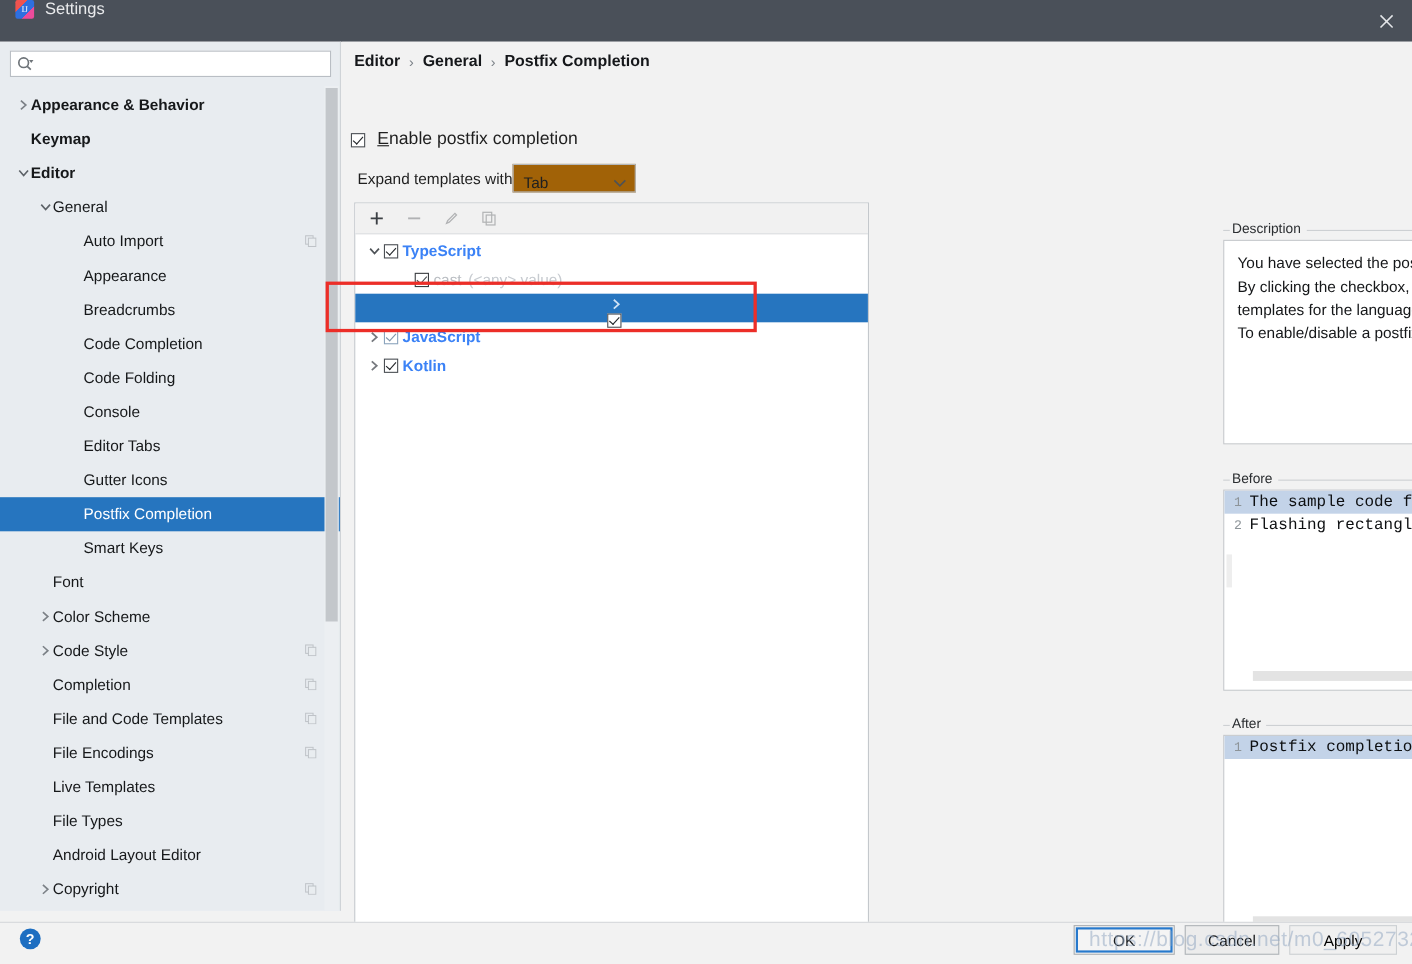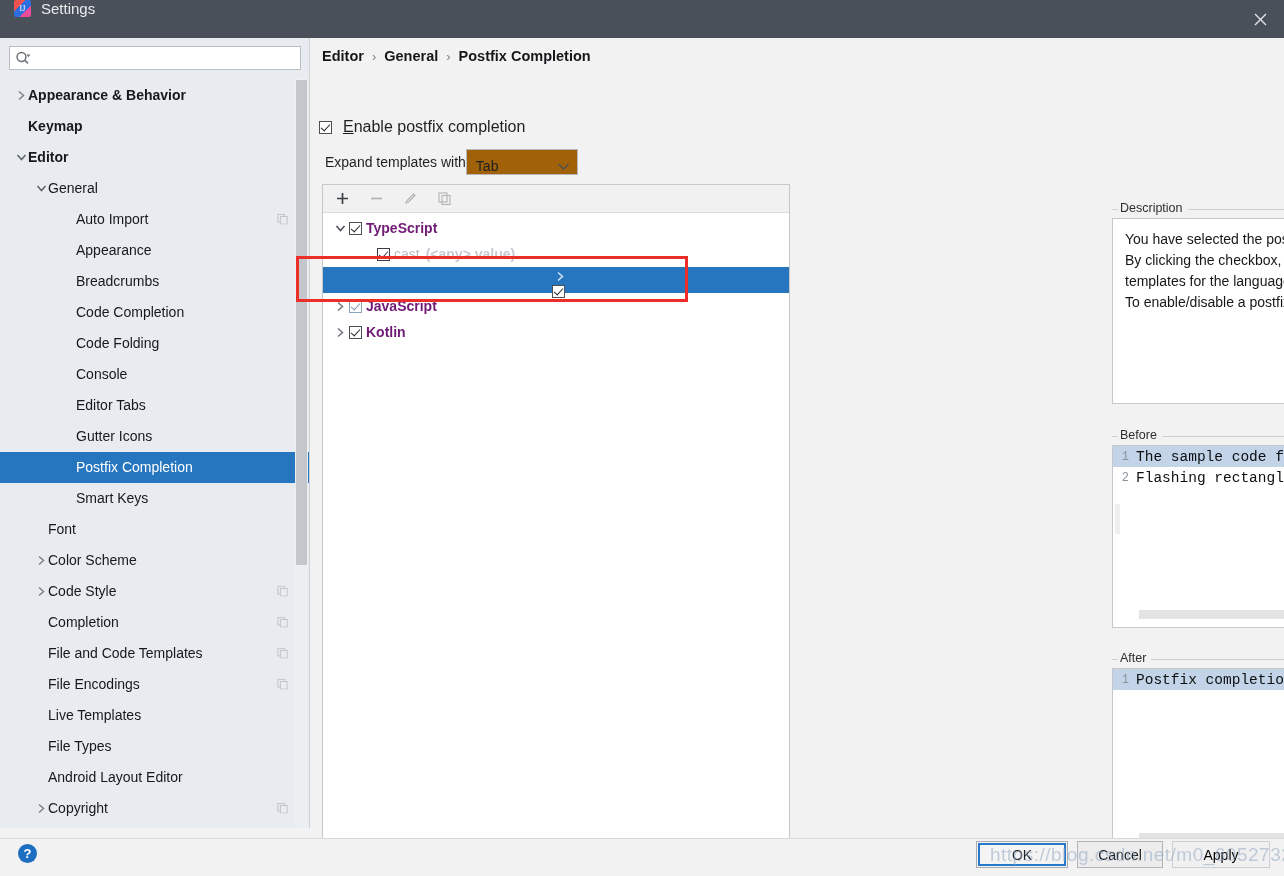--- a/index.html
+++ b/index.html
@@ -146,21 +146,21 @@
   #tree-toolbar {
     height: 28px; background: #f1f1f1; border-bottom: 1px solid #dcdfe2;
     display: flex; align-items: center; padding-left: 10px; gap: 16px;
   }
   .tb-icon { width: 18px; height: 18px; display:flex; align-items:center; justify-content:center; }
   .tb-icon.disabled { opacity: .35; }
 
   #lang-tree { position: relative; padding-top: 2px; }
   .lang-row {
     position: relative; height: 26px; display: flex; align-items: center;
-    font-size: 14px; font-weight: bold; color: #701a75;
+    font-size: 14px; font-weight: bold; color: #3b82f6;
     padding-left: 8px; gap: 0;
   }
   .lang-row.child {
     padding-left: 54px; font-weight: normal; color: #b9bdc2;
   }
   .lang-row.selected { background: #2675bf; color: #ffffff; flex-direction: column; }
   .lang-arrow { width: 18px; flex: 0 0 18px; display:flex; align-items:center; justify-content:center; }
   .cbox {
     width: 13px; height: 13px; flex: 0 0 13px;
     border: 1px solid #4b4f54; background: #ffffff;
@@ -169,21 +169,21 @@
   .cbox.checked::after {
     content: ""; position: absolute; left: 3px; top: 0px;
     width: 4px; height: 8px; border: solid #23262a;
     border-width: 0 1.6px 1.6px 0; transform: rotate(42deg);
   }
   .cbox.light { border-color: #8ba4bd; }
   .cbox.light.checked::after { border-color: #7f95ab; }
   .cbox.faded { border-color: #3a3d41; }
   .cbox.faded.checked::after { border-color: #44484c; }
   .lang-label { white-space: nowrap; }
-  .lang-extra { color: #c7cbd0; font-weight: bold; margin-left: 6px; }
+  .lang-extra { color: #c7cbd0; font-weight: normal; margin-left: 6px; }
 
   
   #red-box {
     position: absolute; left: 296px; top: 218px; width: 392px; height: 46px;
     border: 3px solid #ec2e28; pointer-events: none; z-index: 40;
   }
 
   
   .group {
     position: absolute;

